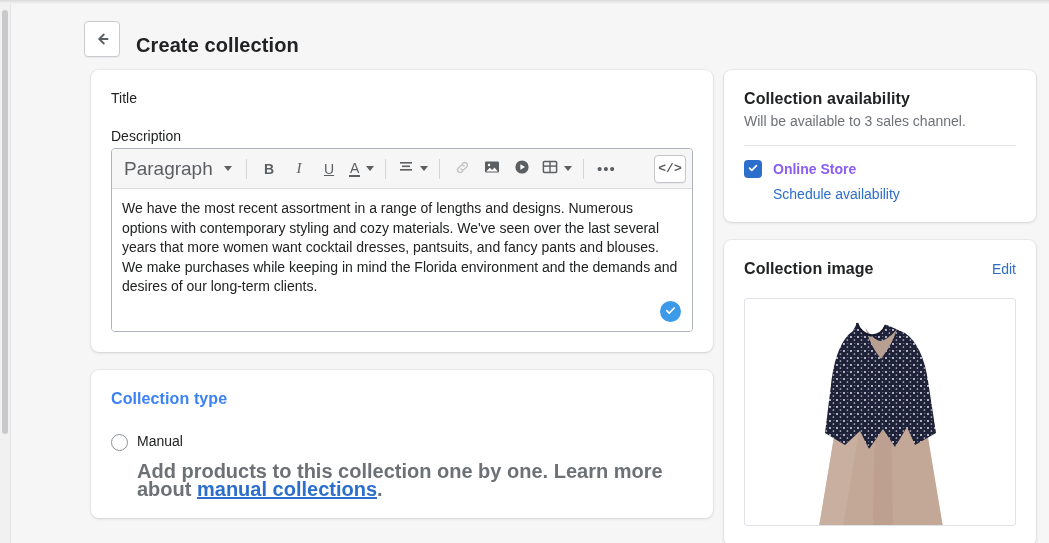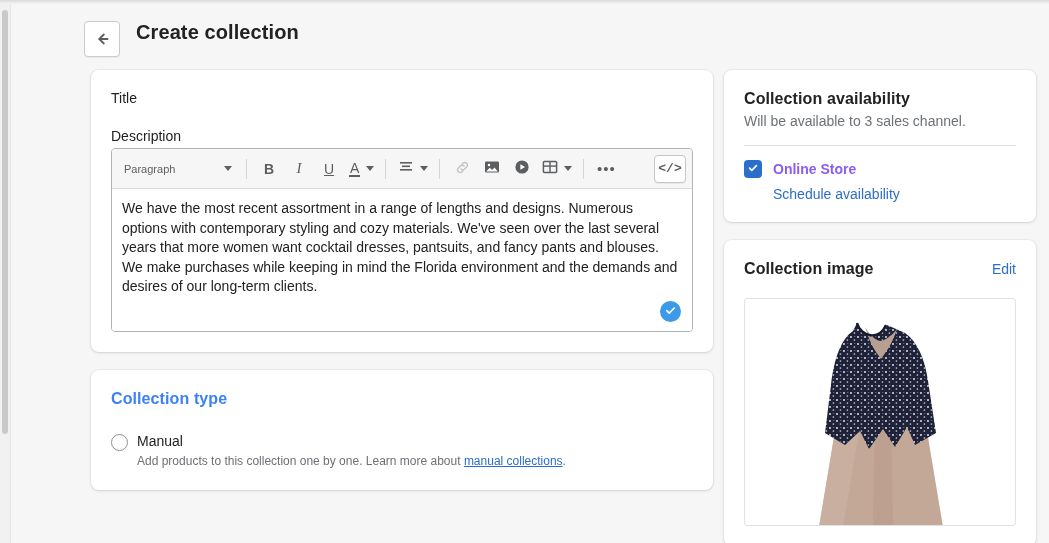--- a/index.html
+++ b/index.html
@@ -55,21 +55,21 @@
     height: 539px;
     background: #f6f6f7;
   }
 
   
   .page-header {
     position: absolute;
     top: 17px;
     left: 72px;
     display: flex;
-    align-items: flex-start;
+    align-items: flex-end;
     gap: 16px;
   }
   .back-button {
     width: 36px;
     height: 36px;
     border: 1px solid #c9cccf;
     border-radius: 4px;
     background: #ffffff;
     display: flex;
     align-items: center;
@@ -153,21 +153,21 @@
   .tb-select {
     display: flex;
     align-items: center;
     justify-content: space-between;
     min-width: 118px;
     height: 28px;
     padding: 0 6px 0 4px;
     border-radius: 3px;
     cursor: pointer;
     color: #5c5f62;
-    font-size: 11px;
+    font-size: 19px;
   }
 
   .tb-btn {
     width: 28px;
     height: 28px;
     border-radius: 3px;
     display: flex;
     align-items: center;
     justify-content: center;
     cursor: pointer;
@@ -270,24 +270,25 @@
     flex: none;
     margin-top: 1px;
     cursor: pointer;
   }
   .radio-label {
     font-size: 14px;
     color: #202223;
     line-height: 17px;
   }
   .radio-help {
-    margin-top: 2px;
-    font-size: 12px;
+    margin-top: 12px;
+    font-size: 20px;
     color: #6d7175;
     line-height: 18px;
+    font-weight: bold;
   }
   .link {
     color: #2c6ecb;
     text-decoration: underline;
     cursor: pointer;
   }
   .link-plain {
     color: #2c6ecb;
     text-decoration: none;
     cursor: pointer;

